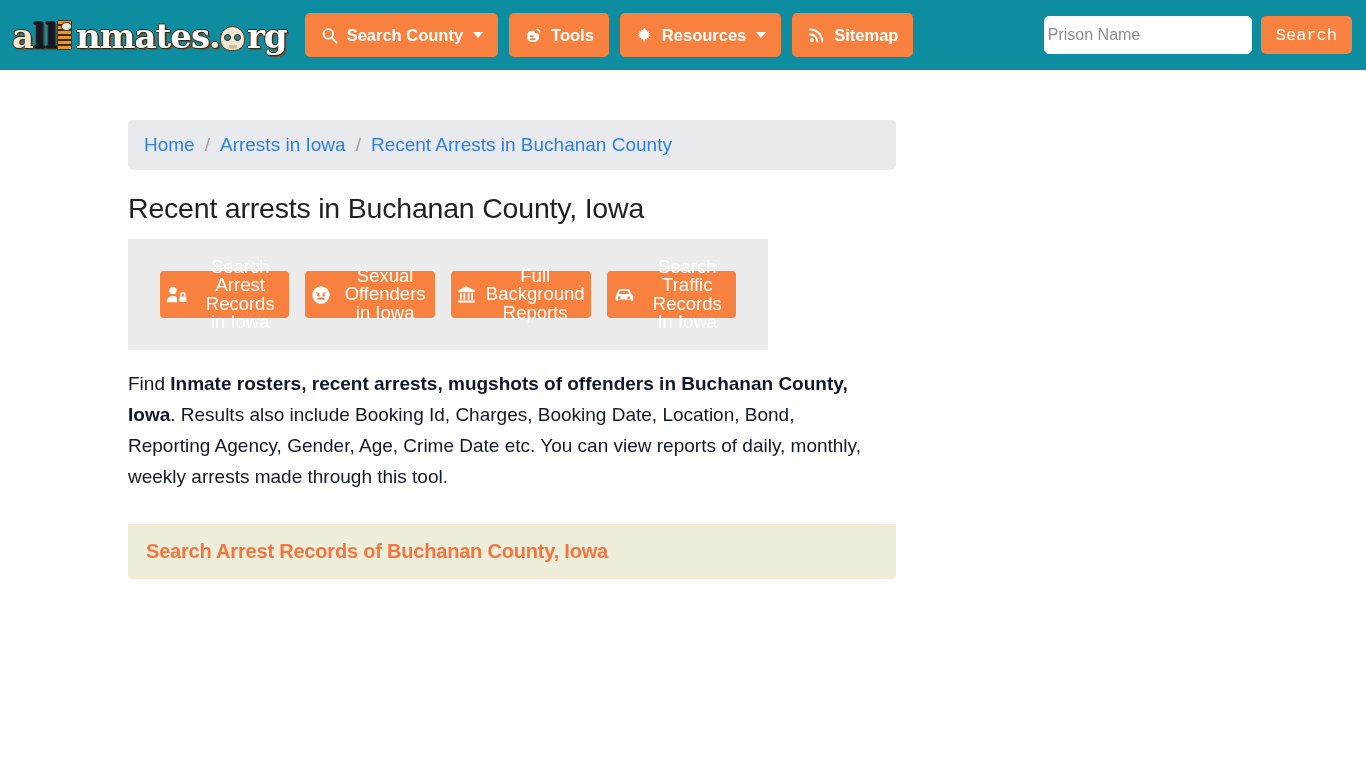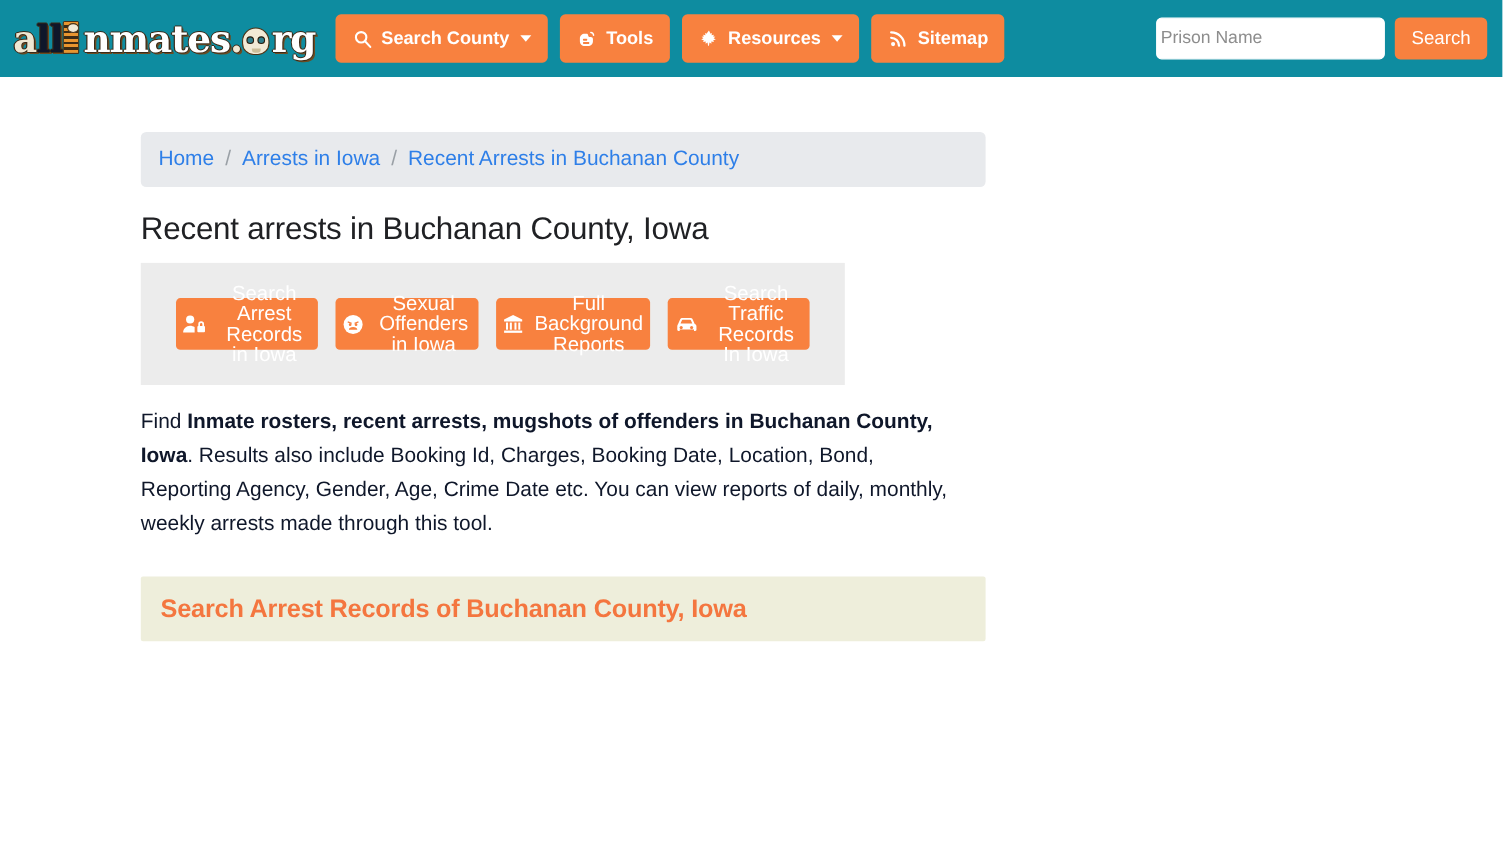--- a/index.html
+++ b/index.html
@@ -165,21 +165,21 @@
   .search-field::placeholder { color: #8d8d8d; }
   .search-btn {
     background: #f8813f;
     color: #fff;
     border: none;
     border-radius: 5px;
     height: 38px;
     padding: 0 15px;
     font-size: 17px;
     cursor: pointer;
-    font-family: Liberation Sans, sans-serif;
+    font-family: Liberation Mono, monospace;
   }
 
   
   .page-wrap {
     width: 1366px;
     padding-top: 50px;
   }
   .container {
     width: 768px;
     margin-left: 128px;
@@ -251,21 +251,21 @@
   p.lede b { font-weight: bold; }
 
   .section-head {
     background: #eeeedb;
     margin-top: 32px;
     padding: 16px 18px;
     border-radius: 2px;
   }
   .section-head h2 {
     margin: 0;
-    font-size: 23px;
+    font-size: 20px;
     font-weight: bold;
     color: #f4763f;
     letter-spacing: -0.2px;
   }
 </style>
 </head>
 <body>
 
 <header class="site-header">
 

